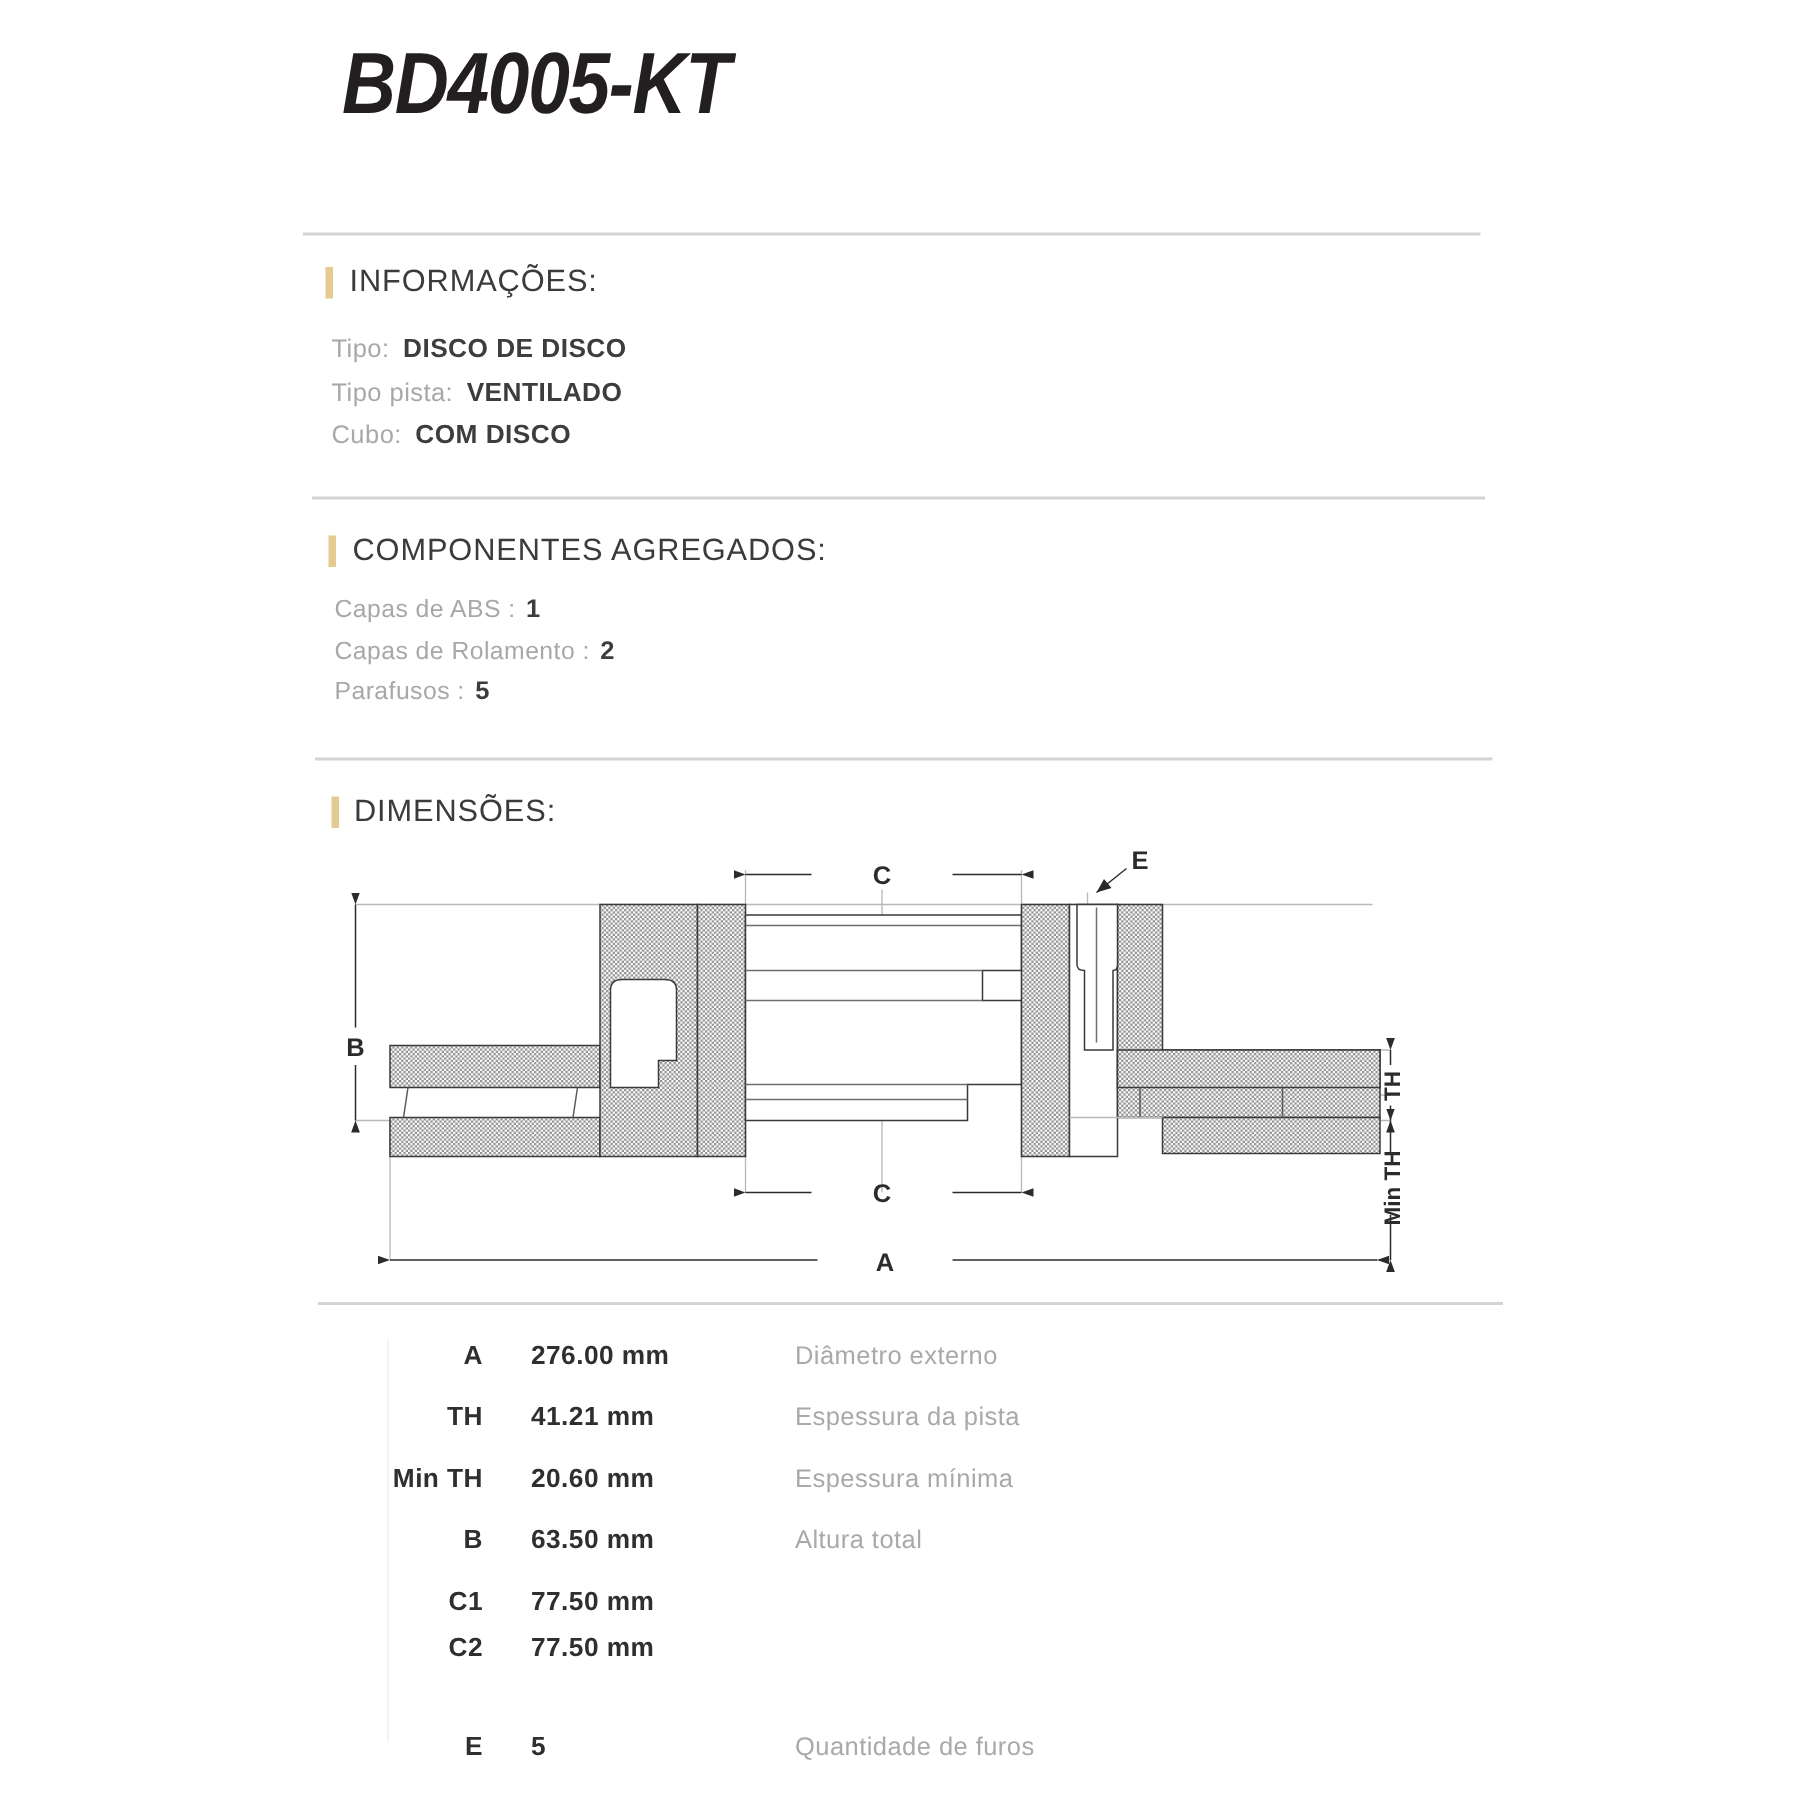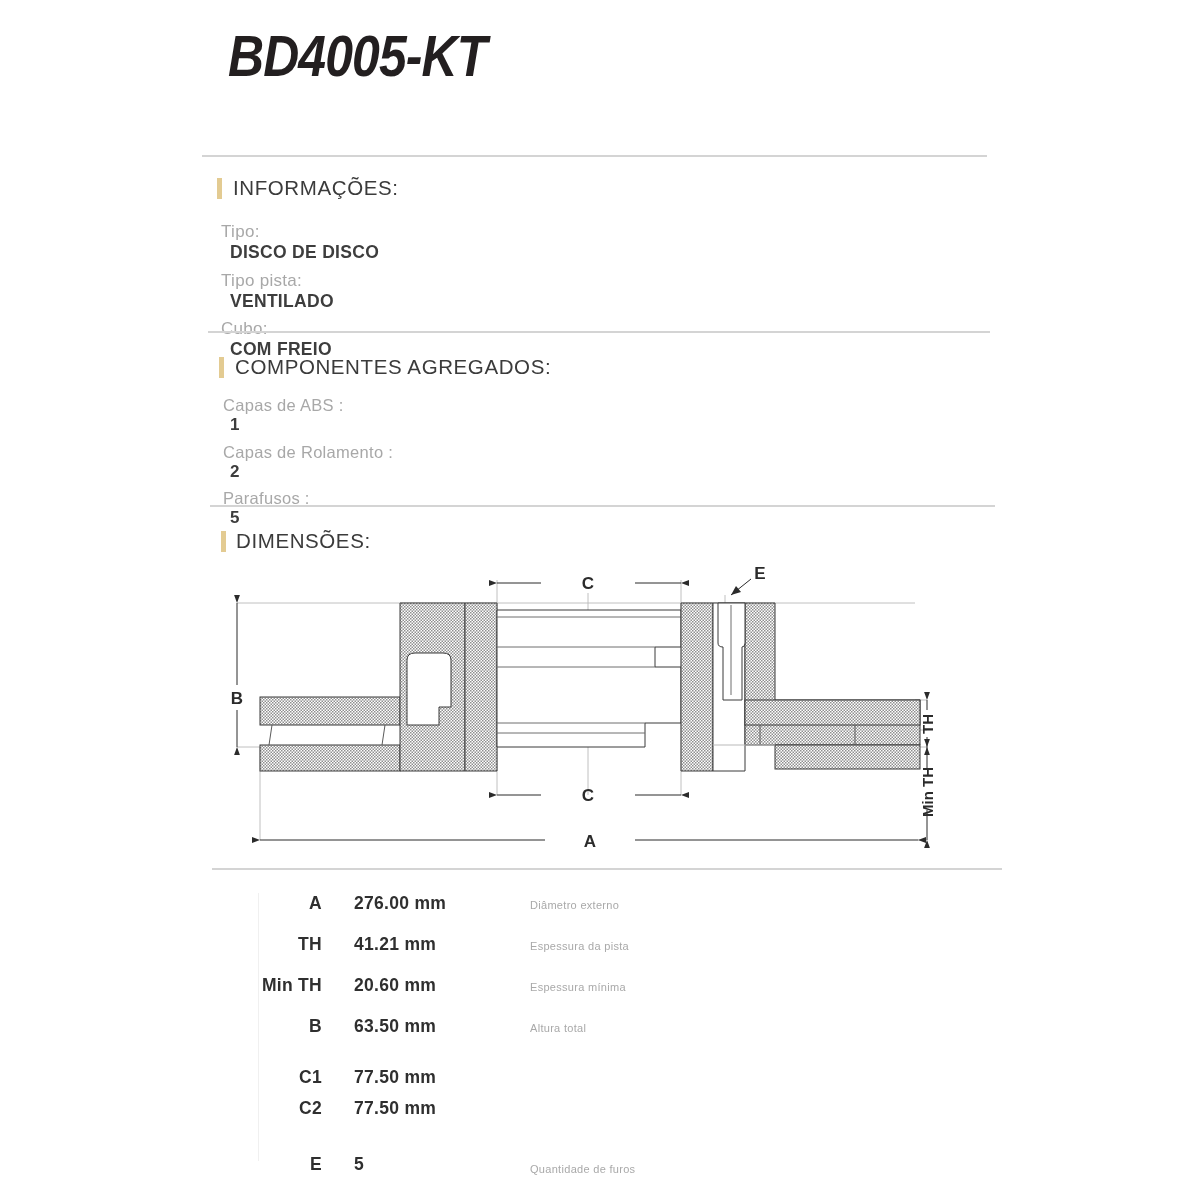--- a/index.html
+++ b/index.html
@@ -74,24 +74,23 @@
   .sec-comp  { left: 219px; top: 355px; }
   .sec-dim   { left: 221px; top: 529px; gap: 10px; }
 
   
   .kv-list { position: absolute; }
   .kv-list.info { left: 221px; top: 222px; }
   .kv-list.comp { left: 223px; top: 396px; }
 
   .kv-row {
     display: flex;
-    align-items: flex-start;
+    align-items: flex-end;
     margin-bottom: 7.5px;
     white-space: nowrap;
-    flex-direction: column;
   }
   .kv-key {
     font-size: 17px;
     color: #a8a8a8;
     letter-spacing: 0.3px;
   }
   .kv-val {
     font-size: 17.5px;
     color: #3d3d3d;
     font-weight: bold;
@@ -116,21 +115,21 @@
     position: absolute;
     left: 232px;
     top: 893px;
     width: 760px;
   }
   .dim-row {
     display: flex;
     align-items: baseline;
     height: 41px;
   }
-  .dim-row.tight { height: 31px; align-items: flex-end; }
+  .dim-row.tight { height: 31px; }
   .dim-sym {
     width: 90px;
     text-align: right;
     font-size: 17.5px;
     font-weight: bold;
     color: #2f2f2f;
     letter-spacing: 0.3px;
     white-space: nowrap;
   }
   .dim-val {
@@ -138,21 +137,21 @@
     padding-left: 32px;
     font-size: 17.5px;
     font-weight: bold;
     color: #2f2f2f;
     letter-spacing: 0.3px;
     white-space: nowrap;
     box-sizing: border-box;
   }
   .dim-desc {
     padding-left: 48px;
-    font-size: 11px;
+    font-size: 17px;
     color: #a9a9a9;
     letter-spacing: 0.3px;
     white-space: nowrap;
   }
   .table-sep {
     position: absolute;
     left: 258px;
     top: 893px;
     width: 1px;
     height: 268px;
@@ -177,21 +176,21 @@
     <div class="kv-row">
       <span class="kv-key">Tipo:</span>
       <span class="kv-val">DISCO DE DISCO</span>
     </div>
     <div class="kv-row">
       <span class="kv-key">Tipo pista:</span>
       <span class="kv-val">VENTILADO</span>
     </div>
     <div class="kv-row">
       <span class="kv-key">Cubo:</span>
-      <span class="kv-val">COM FREIO</span>
+      <span class="kv-val">COM DISCO</span>
     </div>
   </div>
 
   <div class="divider d2"></div>
 
   <div class="section-head sec-comp">
     <span class="accent-bar"></span>
     <span class="section-title">COMPONENTES AGREGADOS:</span>
   </div>
 

